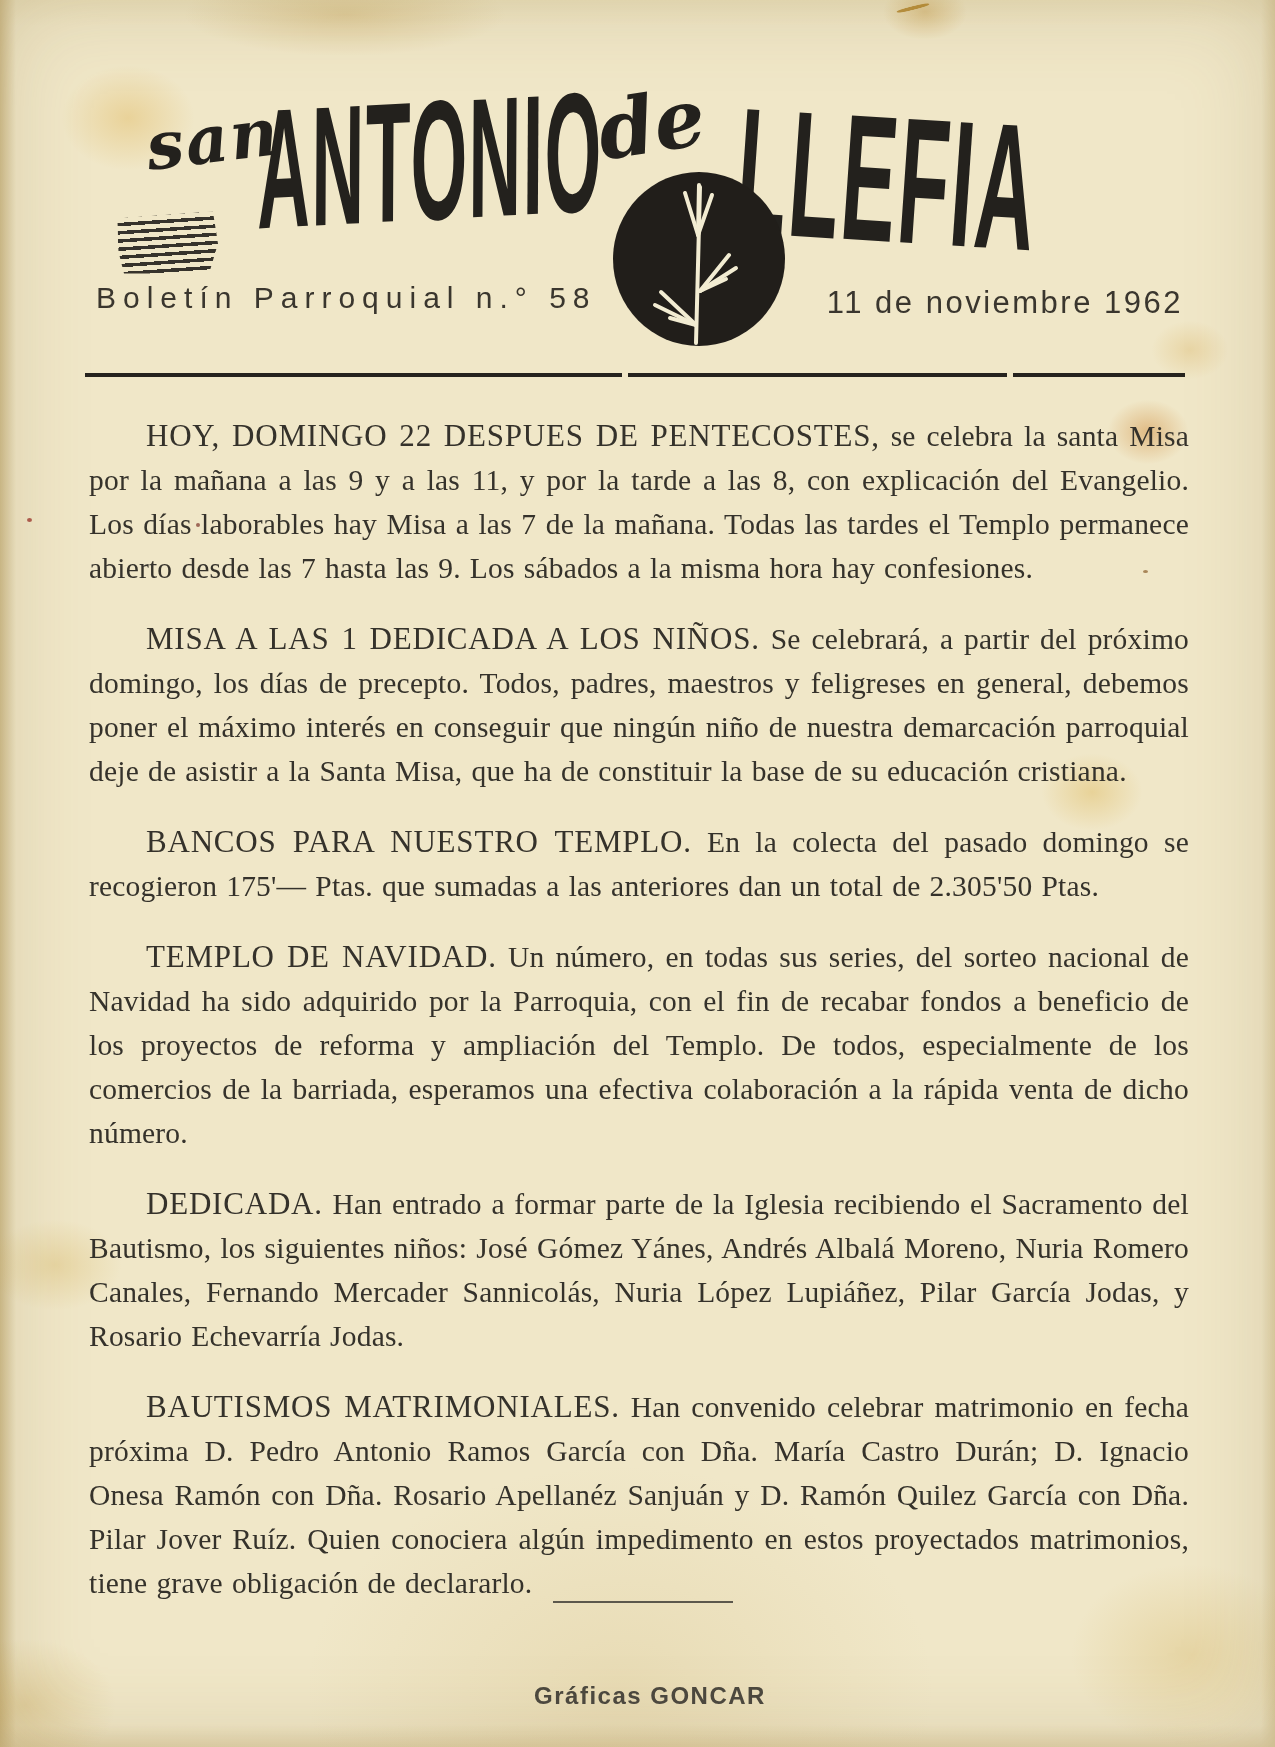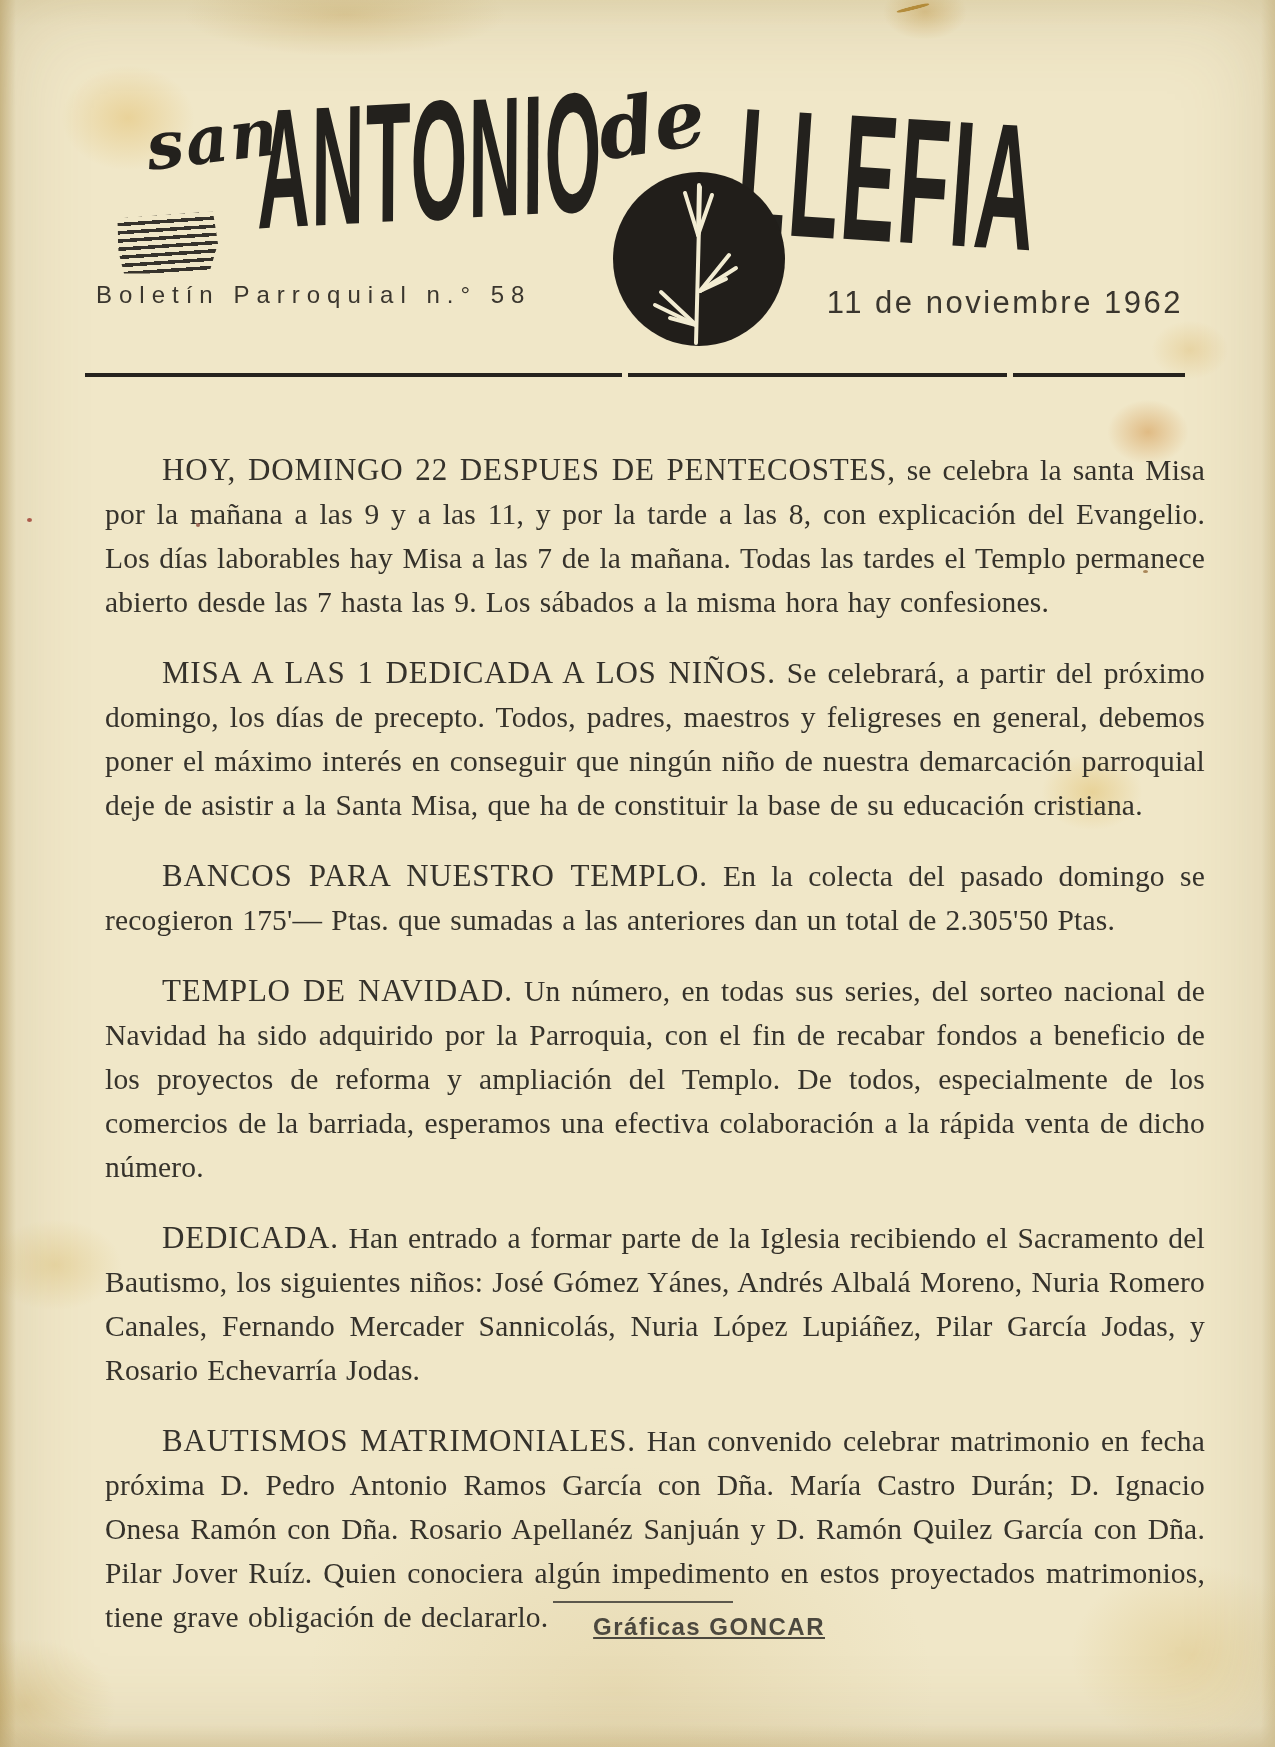--- a/index.html
+++ b/index.html
@@ -61,51 +61,50 @@
     transform:rotate(-2deg);
     clip-path:polygon(0 6%,96% 0,100% 52%,90% 100%,5% 95%,0 58%);
     opacity:.92;
   }
   .logo{position:absolute;left:612px;top:171px;width:174px;height:176px;}
   .meta{
     position:absolute;top:281px;left:0;width:100%;
     font-family:"Liberation Sans",sans-serif;color:#3a362e;
   }
   .meta .issue{
-    position:absolute;left:96px;top:0;font-size:24px;letter-spacing:7px;white-space:nowrap;
+    position:absolute;left:96px;top:0;font-size:30px;letter-spacing:7px;white-space:nowrap;
   }
   .meta .date{
     position:absolute;right:92px;top:4px;font-size:31px;letter-spacing:2.5px;white-space:nowrap;margin-left:10px;
   }
   .rule{
     position:absolute;left:85px;top:373px;width:1100px;height:4px;
     background:linear-gradient(90deg,#26231e 0 48.8%, transparent 48.8% 49.4%, #26231e 49.4% 83.8%, transparent 83.8% 84.4%, #26231e 84.4% 100%);
   }
 
   
   .main{
-    position:absolute;left:89px;top:448px;width:1100px;
+    position:absolute;left:89px;top:414px;width:1100px;
     color:#35322b;
-    margin-left:16px;
   }
   .main p{
     margin:0 0 27px 0;
     font-size:29.5px;line-height:44px;
     text-indent:57px;text-align:justify;
     letter-spacing:.2px;word-spacing:1.5px;
   }
   .main p .lead{font-size:31px;letter-spacing:.8px;}
 
   
   .foot-rule{
     position:absolute;left:553px;top:1601px;width:180px;height:2px;background:#5c584c;
   }
   .printer{
-    position:absolute;left:475px;top:1613px;width:350px;text-align:right;
-    font:700 24px/1.2 "Liberation Sans",sans-serif;color:#4c483e;letter-spacing:1.5px;text-decoration:underline;
+    position:absolute;left:475px;top:1682px;width:350px;text-align:center;
+    font:700 24px/1.2 "Liberation Sans",sans-serif;color:#4c483e;letter-spacing:1.5px;
   }
 
   
   .squiggle{
     position:absolute;left:896px;top:6px;width:34px;height:0;
     border-top:4px solid rgba(170,125,35,.8);transform:rotate(-14deg);border-radius:50%;
   }
   .speck1{position:absolute;left:27px;top:518px;width:5px;height:4px;background:#9c3a2e;border-radius:50%;opacity:.8;}
   .speck2{position:absolute;left:196px;top:523px;width:4px;height:4px;background:#7c3328;border-radius:50%;opacity:.7;}
   .speck3{position:absolute;left:1143px;top:570px;width:5px;height:3px;background:#8a5d2a;border-radius:50%;opacity:.7;}

